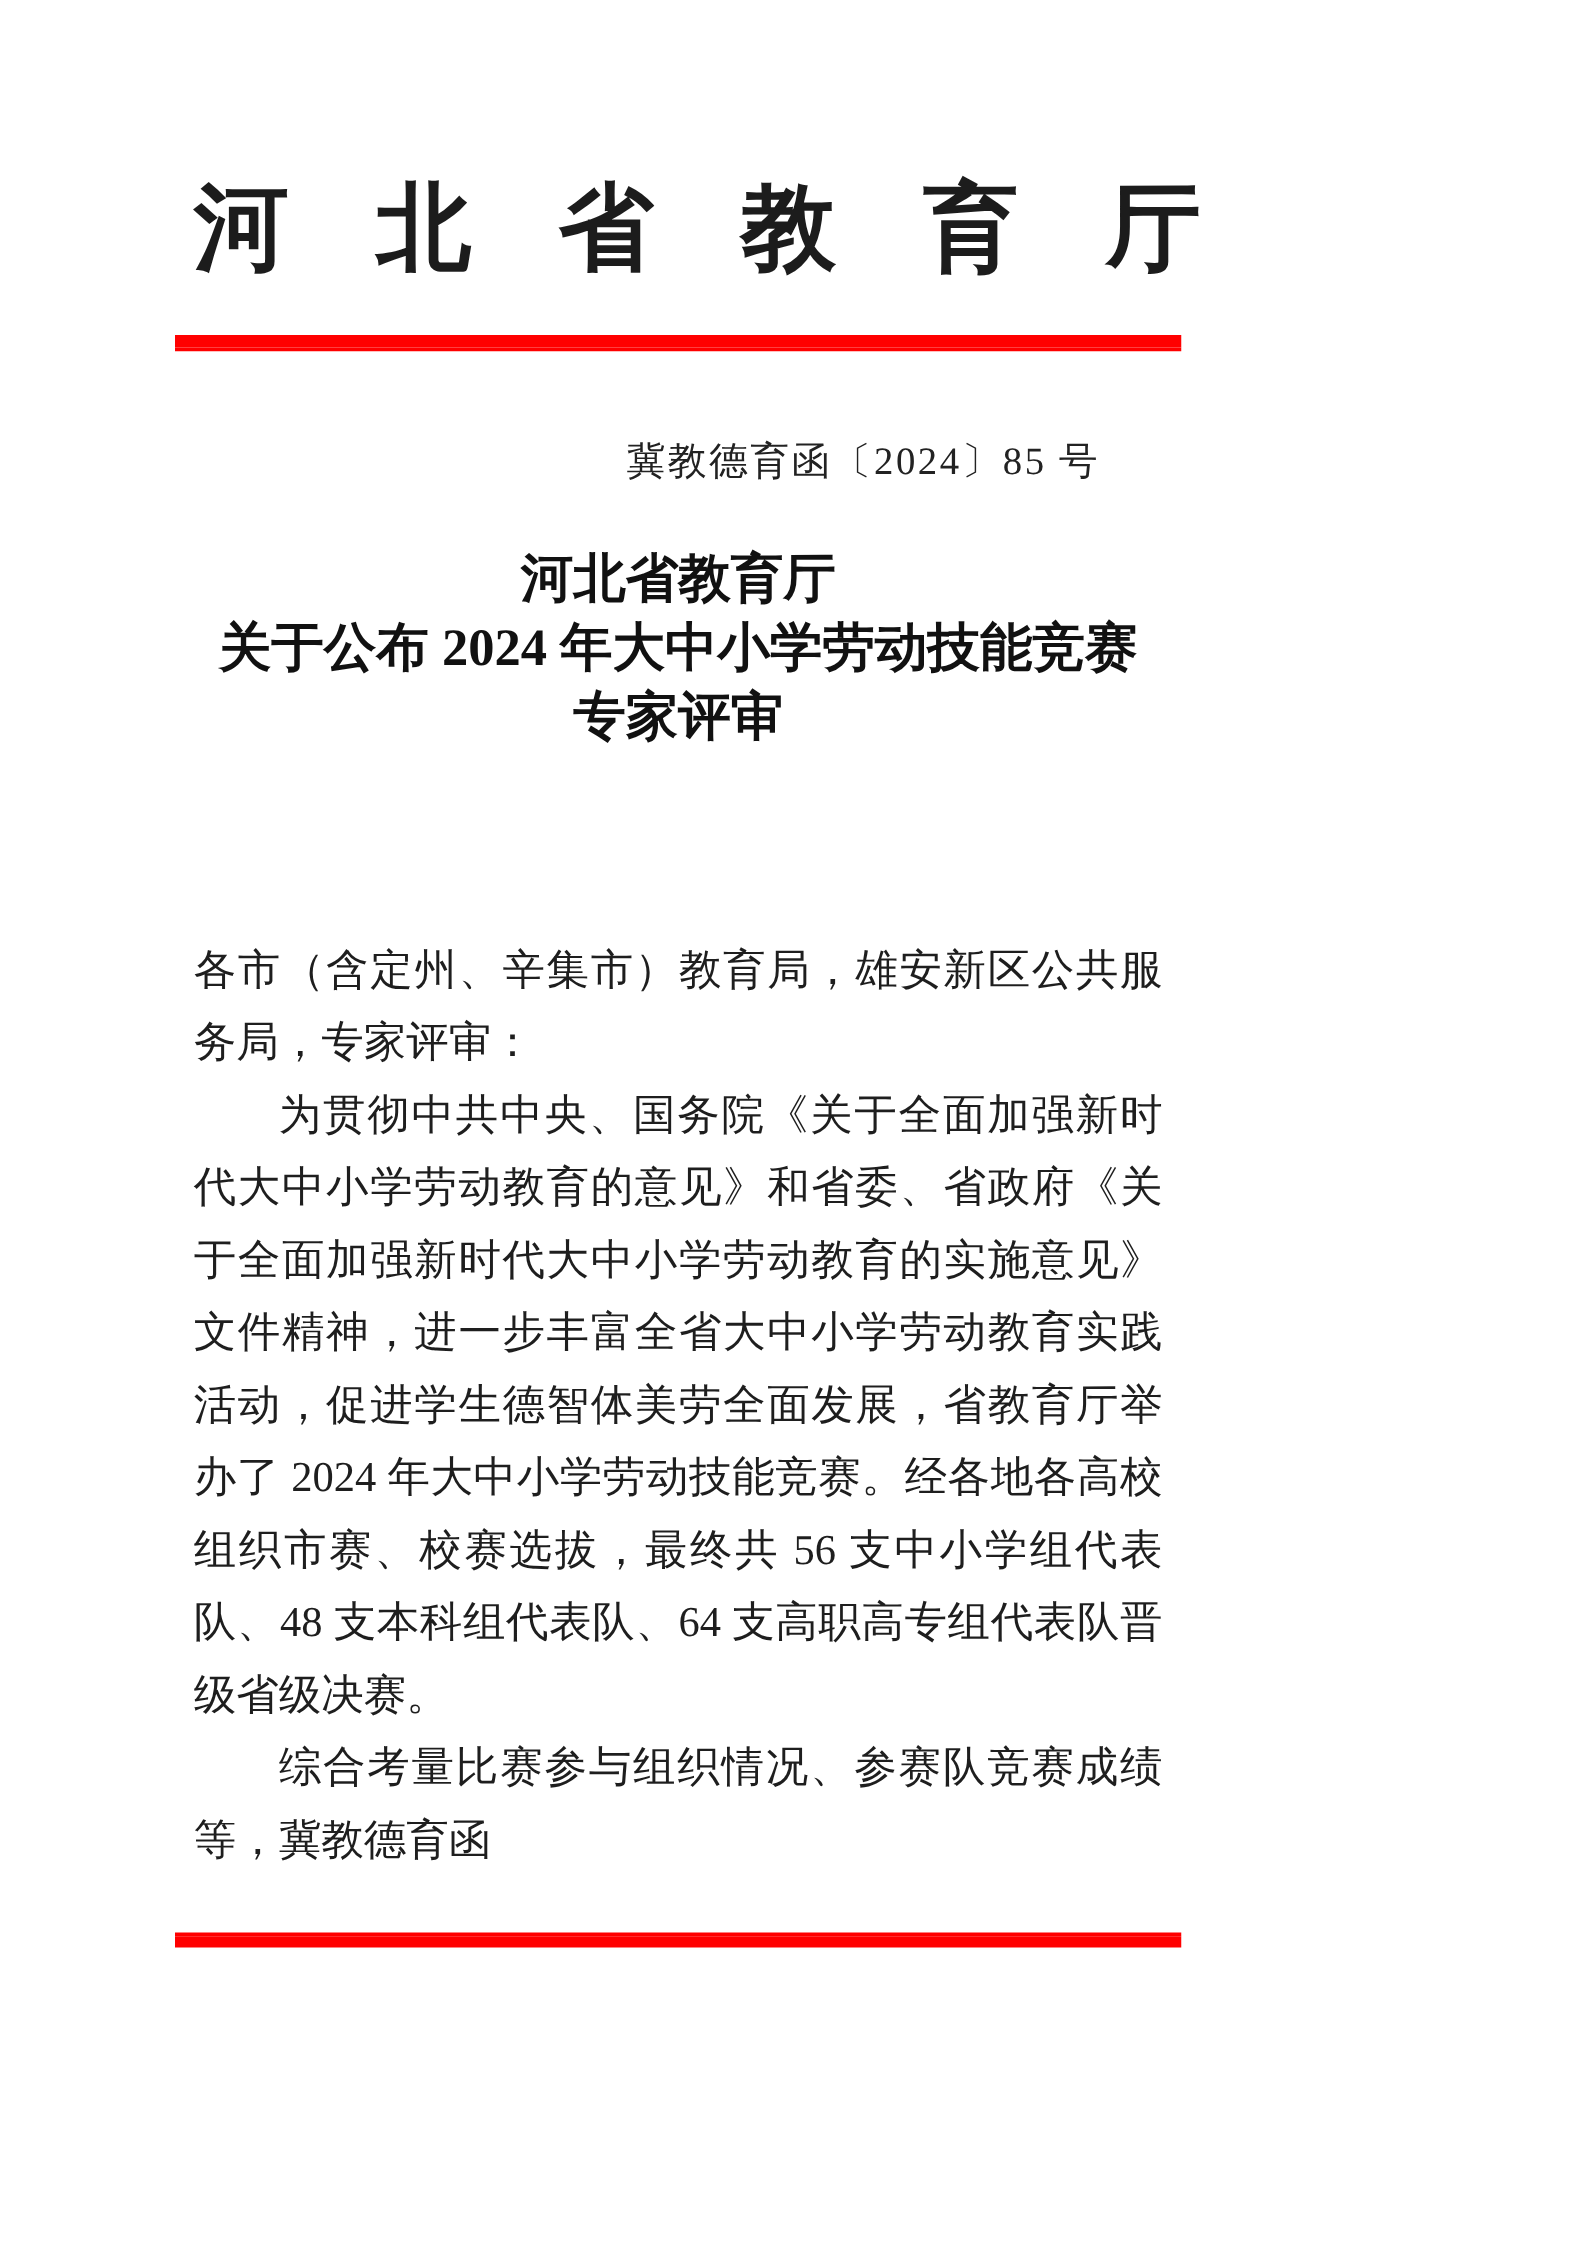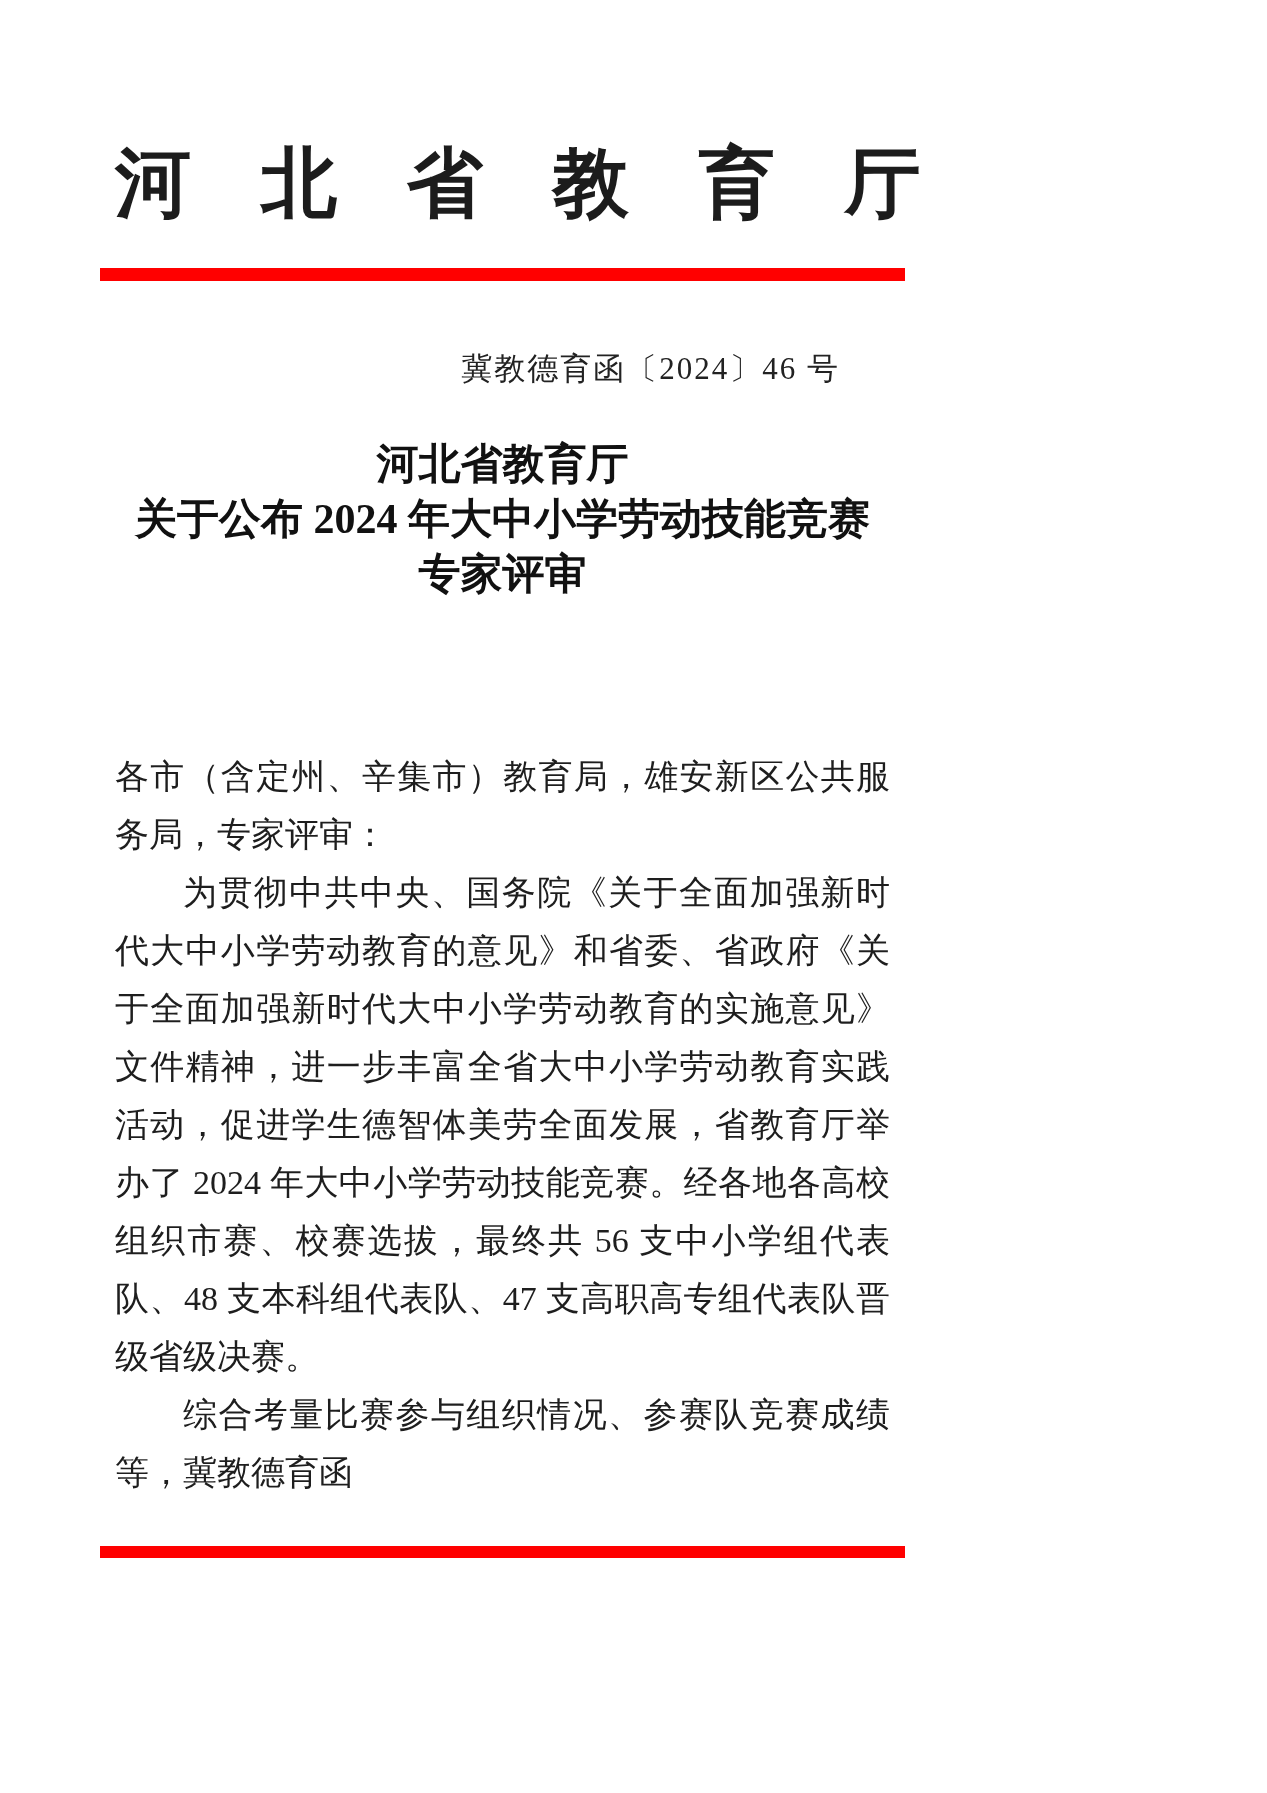--- a/index.html
+++ b/index.html
@@ -8,20 +8,21 @@
     font-family: "Liberation Serif", "DejaVu Serif", serif;
     color: #1c1c1c;
   }
   .page {
     position: relative;
     width: 1022px;
     height: 1793px;
     background: #ffffff;
     padding: 138px 132px 0 115px;
     overflow: hidden;
+    margin-left: 40px;
   }
   
   .letterhead-title {
     font-size: 76px;
     line-height: 1.2;
     font-weight: bold;
     text-align: center;
     letter-spacing: 0.92em;
     margin-right: -0.92em; 
     white-space: nowrap;
@@ -77,29 +78,29 @@
 </head>
 <body>
 
 <div class="page">
 
   <header>
     <div class="letterhead-title">河北省教育厅</div>
     <div class="rule rule-top"></div>
   </header>
 
-  <div class="doc-number">冀教德育函〔2024〕46 号</div>
+  <div class="doc-number">冀教德育函〔2024〕85 号</div>
 
   <div class="doc-title">
     <div>河北省教育厅</div>
     <div>关于公布 2024 年大中小学劳动技能竞赛</div>
     <div>专家评审</div>
   </div>
 
   <div class="doc-body">
     <p class="salutation">各市（含定州、辛集市）教育局，雄安新区公共服务局，专家评审：</p>
-    <p>为贯彻中共中央、国务院《关于全面加强新时代大中小学劳动教育的意见》和省委、省政府《关于全面加强新时代大中小学劳动教育的实施意见》文件精神，进一步丰富全省大中小学劳动教育实践活动，促进学生德智体美劳全面发展，省教育厅举办了 2024 年大中小学劳动技能竞赛。经各地各高校组织市赛、校赛选拔，最终共 56 支中小学组代表队、48 支本科组代表队、47 支高职高专组代表队晋级省级决赛。</p>
+    <p>为贯彻中共中央、国务院《关于全面加强新时代大中小学劳动教育的意见》和省委、省政府《关于全面加强新时代大中小学劳动教育的实施意见》文件精神，进一步丰富全省大中小学劳动教育实践活动，促进学生德智体美劳全面发展，省教育厅举办了 2024 年大中小学劳动技能竞赛。经各地各高校组织市赛、校赛选拔，最终共 56 支中小学组代表队、48 支本科组代表队、64 支高职高专组代表队晋级省级决赛。</p>
     <p>综合考量比赛参与组织情况、参赛队竞赛成绩等，冀教德育函</p>
   </div>
 
   <div class="rule rule-bottom"></div>
 
 </div>
 
 </body></html>

